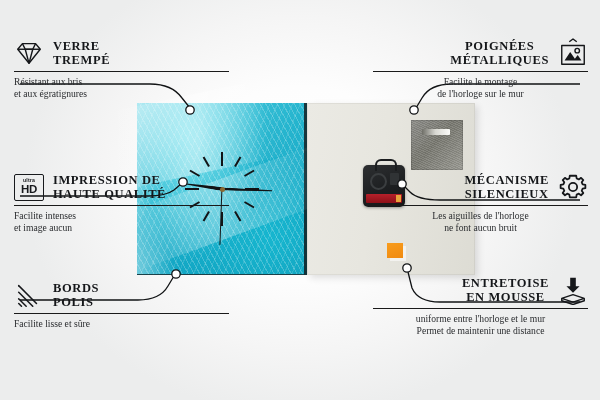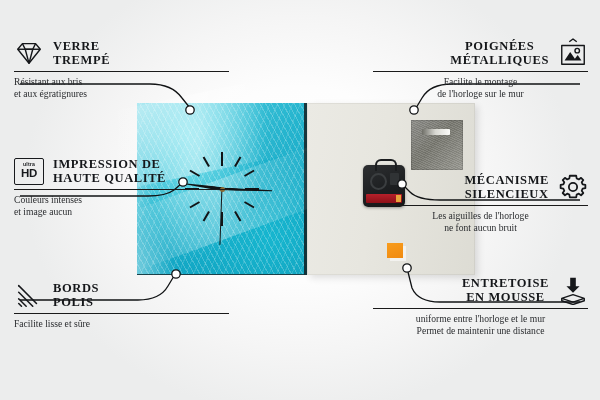--- a/index.html
+++ b/index.html
@@ -354,35 +354,35 @@
       <div>
         <div class="feature-title">VERRE</div>
         <div class="feature-title">TREMPÉ</div>
       </div>
     </div>
     <div class="feature-rule"></div>
     <div class="feature-desc">Résistant aux bris</div>
     <div class="feature-desc">et aux égratignures</div>
   </div>
 
-  <div class="feature left" style="top:156px">
+  <div class="feature left" style="top:172px">
     <div class="feature-head">
       <div class="feature-icon">
         <div class="hd-badge">
           <span class="hd-small">ultra</span>
           <span class="hd-big">HD</span>
         </div>
       </div>
       <div>
         <div class="feature-title">IMPRESSION DE</div>
         <div class="feature-title">HAUTE QUALITÉ</div>
       </div>
     </div>
     <div class="feature-rule"></div>
-    <div class="feature-desc">Couleurs intenses</div>
+    <div class="feature-desc">Facilite intenses</div>
     <div class="feature-desc">et image aucun</div>
   </div>
 
   <div class="feature left" style="top:280px">
     <div class="feature-head">
       <div class="feature-icon">
         <svg viewBox="0 0 32 32" width="30" height="30" fill="none" stroke="#15171a" stroke-width="1.6" stroke-linecap="round">
           <path d="M5,6 L24,25"></path>
           <path d="M5,13 L20,28"></path>
           <path d="M5,20 L13,28"></path>

